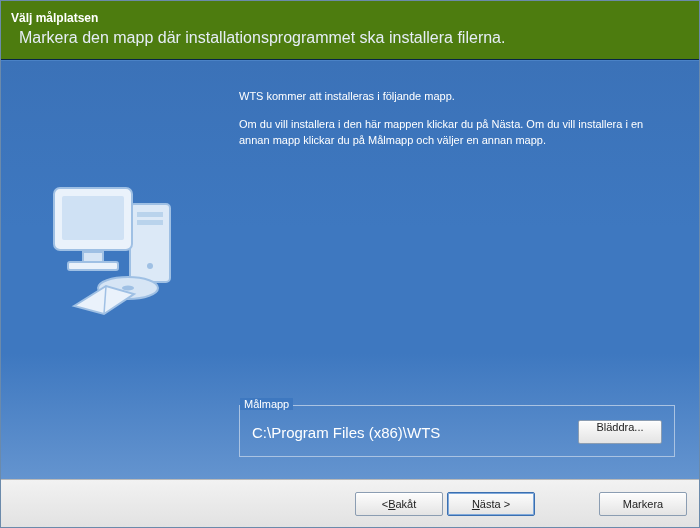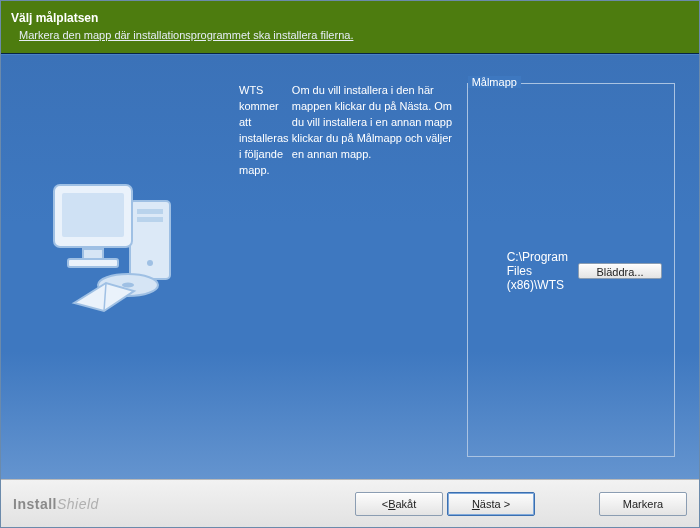--- a/index.html
+++ b/index.html
@@ -40,69 +40,69 @@
     box-shadow: inset 0 1px 0 rgba(255,255,255,0.3);
   }
   .close-btn svg { display:block; }
   .header-band {
     background: #4d7c0f;
     color: #fff;
     padding: 10px 18px 12px 10px;
     border-bottom: 1px solid #062446;
   }
   .header-band .heading { font-weight: bold; font-size: 12px; margin-bottom: 4px; }
-  .header-band .subheading { font-size: 11px; padding-left: 8px; color: #e6edf6; text-decoration: underline; }
+  .header-band .subheading { font-size: 16px; padding-left: 8px; color: #e6edf6; }
   .content-area {
     flex: 1;
     background: linear-gradient(to bottom, #3b72b8 0%, #3e78c0 40%, #3e78c0 70%, #6494cf 100%);
     display: flex;
     border-top: 1px solid #4a82c6;
   }
   .left-col {
     width: 226px;
     display: flex;
     align-items: center;
     justify-content: center;
     padding-bottom: 60px;
   }
   .right-col {
     flex: 1;
     padding: 28px 24px 18px 12px;
     color: #fff;
     display: flex;
-    flex-direction: row;
+    flex-direction: column;
   }
   .right-col p { margin-bottom: 12px; line-height: 1.45; font-size: 11px; }
   .spacer { flex: 1; }
   .target-group {
     border: 1px solid #aac3e2;
     padding: 14px 12px 12px 12px;
     position: relative;
     display: flex;
     align-items: center;
     gap: 10px;
     margin-bottom: 4px;
   }
   .target-group .legend {
     position: absolute;
     top: -8px; left: 0;
     background: #3e78c0;
     padding: 0 4px;
     font-size: 11px;
     color: #fff;
   }
-  .target-path { flex: 1; font-size: 12px; color: #fff; margin-left: 27px; }
+  .target-path { flex: 1; font-size: 15px; color: #fff; }
   .browse-btn {
-    width: 84px; height: 16px;
+    width: 84px; height: 24px;
     background: linear-gradient(to bottom, #fdfdfd, #e4e4e4);
     border: 1px solid #8b9db2;
     border-radius: 2px;
     font-size: 11px;
     color: #222;
-    display: flex; align-items: flex-end; justify-content: center;
+    display: flex; align-items: flex-start; justify-content: center;
     box-shadow: inset 0 1px 0 #fff;
   }
   .footer {
     height: 48px;
     background: linear-gradient(to bottom, #f2f2f2, #e2e2e2);
     border-top: 1px solid #b9b9b9;
     display: flex;
     align-items: center;
     padding: 0 12px;
     gap: 8px;
@@ -179,23 +179,20 @@
         <span class="legend">Målmapp</span>
         <span class="target-path">C:\Program Files (x86)\WTS</span>
         <div class="browse-btn">
           <span>Bläddra...</span>
         </div>
       </div>
     </div>
   </div>
 
   <div class="footer">
-    <div class="brand">
-      <span class="bold">Install</span><span class="light">Shield</span>
-    </div>
     <div class="footer-spacer"></div>
     <div class="nav-group">
       <div class="nav-btn">
         <span>&lt; </span>
           <span class="u">B</span>
           <span>akåt</span>
       </div>
       <div class="nav-btn primary">
         <span class="u">N</span>
           <span>ästa &gt;</span>

